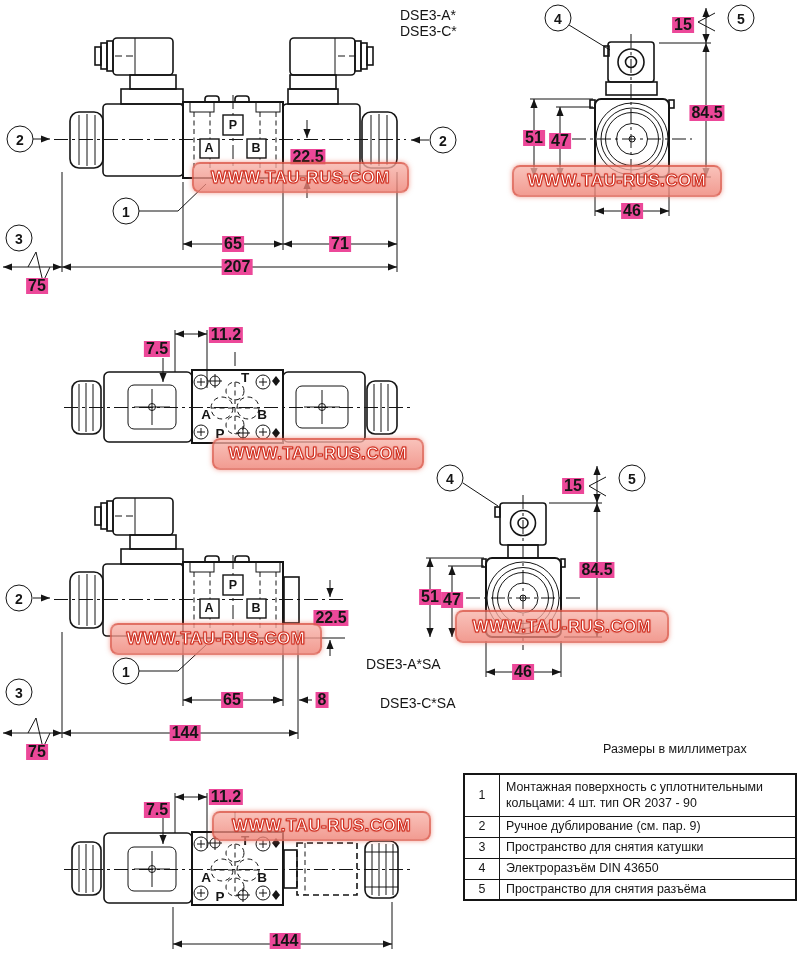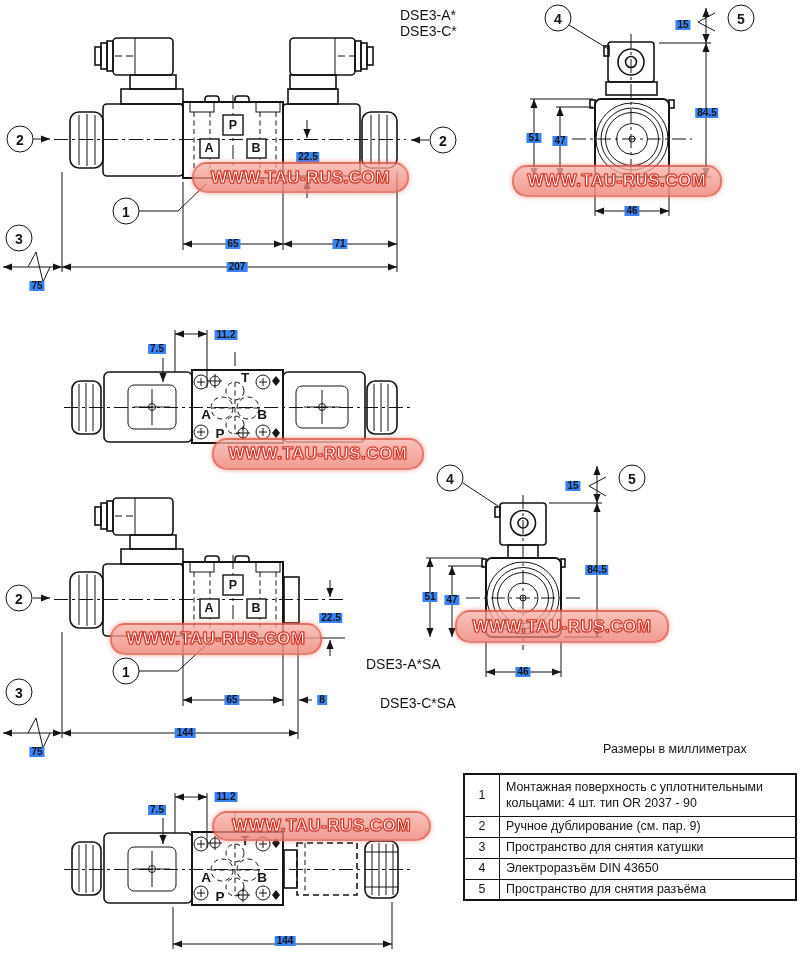--- a/index.html
+++ b/index.html
@@ -7,29 +7,29 @@
          font-family:"Liberation Sans","DejaVu Sans",sans-serif;color:#151515;}
   svg{position:absolute;left:0;top:0;}
   .o{fill:none;stroke:#151515;stroke-width:1.6;}
   .o2{fill:none;stroke:#151515;stroke-width:2;}
   .thin{fill:none;stroke:#151515;stroke-width:1;}
   .dash{fill:none;stroke:#151515;stroke-width:1;stroke-dasharray:5 3.5;}
   .dashb{fill:none;stroke:#151515;stroke-width:1.6;stroke-dasharray:6 4;}
   .dd{fill:none;stroke:#151515;stroke-width:1;stroke-dasharray:14 4 3 4;}
   .wbox{fill:#fff;stroke:#151515;stroke-width:1.4;}
   .blk{fill:#151515;stroke:none;}
-  .t{position:absolute;transform:translate(-50%,-50%);background:#3b82f6;padding:0 2px;
-     font-size:10px;font-weight:bold;white-space:nowrap;line-height:1;}
+  .t{position:absolute;transform:translate(-50%,-50%);background:#ec4899;padding:0 2px;
+     font-size:16px;font-weight:bold;white-space:nowrap;line-height:1;}
   .call{position:absolute;transform:translate(-50%,-50%);width:25px;height:25px;border:1.7px solid #151515;
         border-radius:50%;background:#fff;display:flex;align-items:center;justify-content:center;
         font-size:14px;font-weight:bold;}
   .port{position:absolute;transform:translate(-50%,-50%);font-size:12.5px;font-weight:bold;line-height:1;}
   .portbig{font-size:13.5px;}
   .model{position:absolute;font-size:14px;white-space:nowrap;line-height:1.2;}
-  .pill{position:absolute;border-radius:15px;display:flex;align-items:center;justify-content:center;
+  .pill{position:absolute;border-radius:8px;display:flex;align-items:center;justify-content:center;
         background:linear-gradient(180deg,rgba(247,176,166,.78),rgba(238,128,115,.78));
         border:2px solid rgba(205,55,40,.45);box-shadow:0 0 5px rgba(232,90,70,.55);
         color:#fff;font-weight:bold;font-size:17px;letter-spacing:.5px;white-space:nowrap;
         -webkit-text-stroke:1px #cf2b1c;text-shadow:0 0 1px #cf2b1c,0 0 2px #cf2b1c;}
   .note{position:absolute;font-size:12.5px;font-weight:500;white-space:nowrap;}
   table.legend{position:absolute;left:463px;top:773px;width:334px;border-collapse:collapse;
         font-size:12.4px;line-height:1.3;}
   table.legend td{border:1.6px solid #151515;padding:1px 6px;vertical-align:middle;}
   table.legend td.num{width:22px;text-align:center;}
   table.legend{border:2px solid #151515;}

